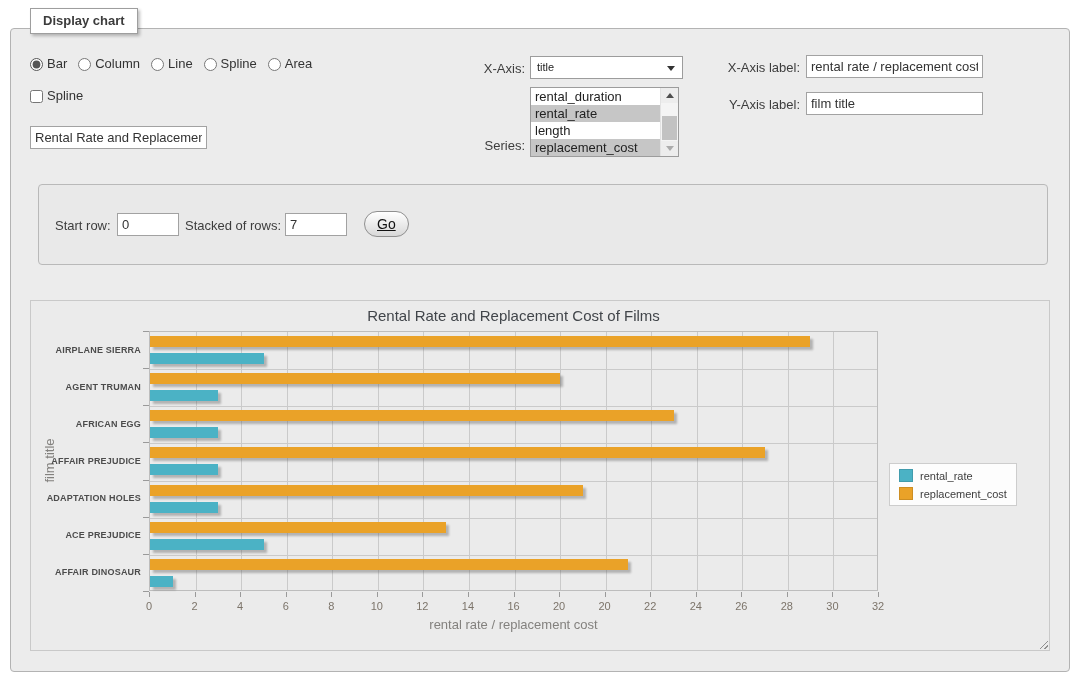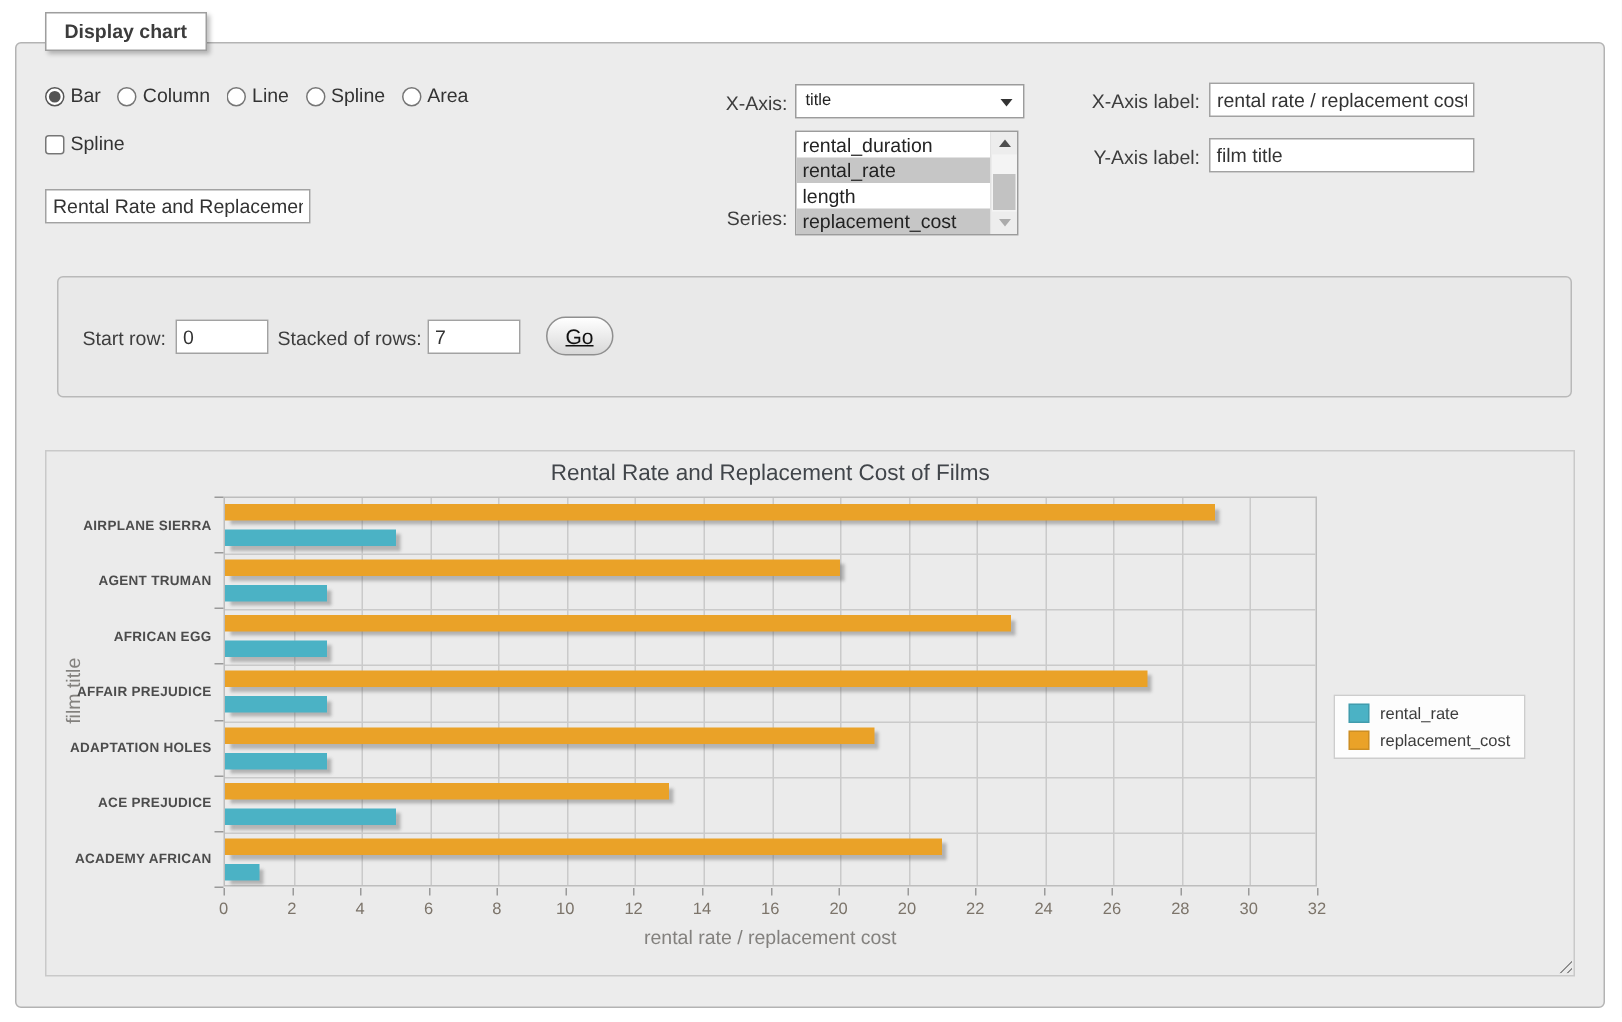--- a/index.html
+++ b/index.html
@@ -242,16 +242,16 @@
       <div class="ytick" style="top: 178.571px; position: absolute;"></div>
       <div class="ytick" style="top: 215.714px; position: absolute;"></div>
       <div class="ytick" style="top: 252.857px; position: absolute;"></div>
       <div class="ytick" style="top: 290px; position: absolute;"></div>
       <div class="cat-label" style="top: 43.5714px; position: absolute;">AIRPLANE SIERRA</div>
       <div class="cat-label" style="top: 80.7143px; position: absolute;">AGENT TRUMAN</div>
       <div class="cat-label" style="top: 117.857px; position: absolute;">AFRICAN EGG</div>
       <div class="cat-label" style="top: 155px; position: absolute;">AFFAIR PREJUDICE</div>
       <div class="cat-label" style="top: 192.143px; position: absolute;">ADAPTATION HOLES</div>
       <div class="cat-label" style="top: 229.286px; position: absolute;">ACE PREJUDICE</div>
-      <div class="cat-label" style="top: 266.429px; position: absolute;">ACADEMY AFRICAN</div>
+      <div class="cat-label" style="top: 266.429px; position: absolute;">AFFAIR DINOSAUR</div>
     </div>
 
 </div>
 
 </body></html>

